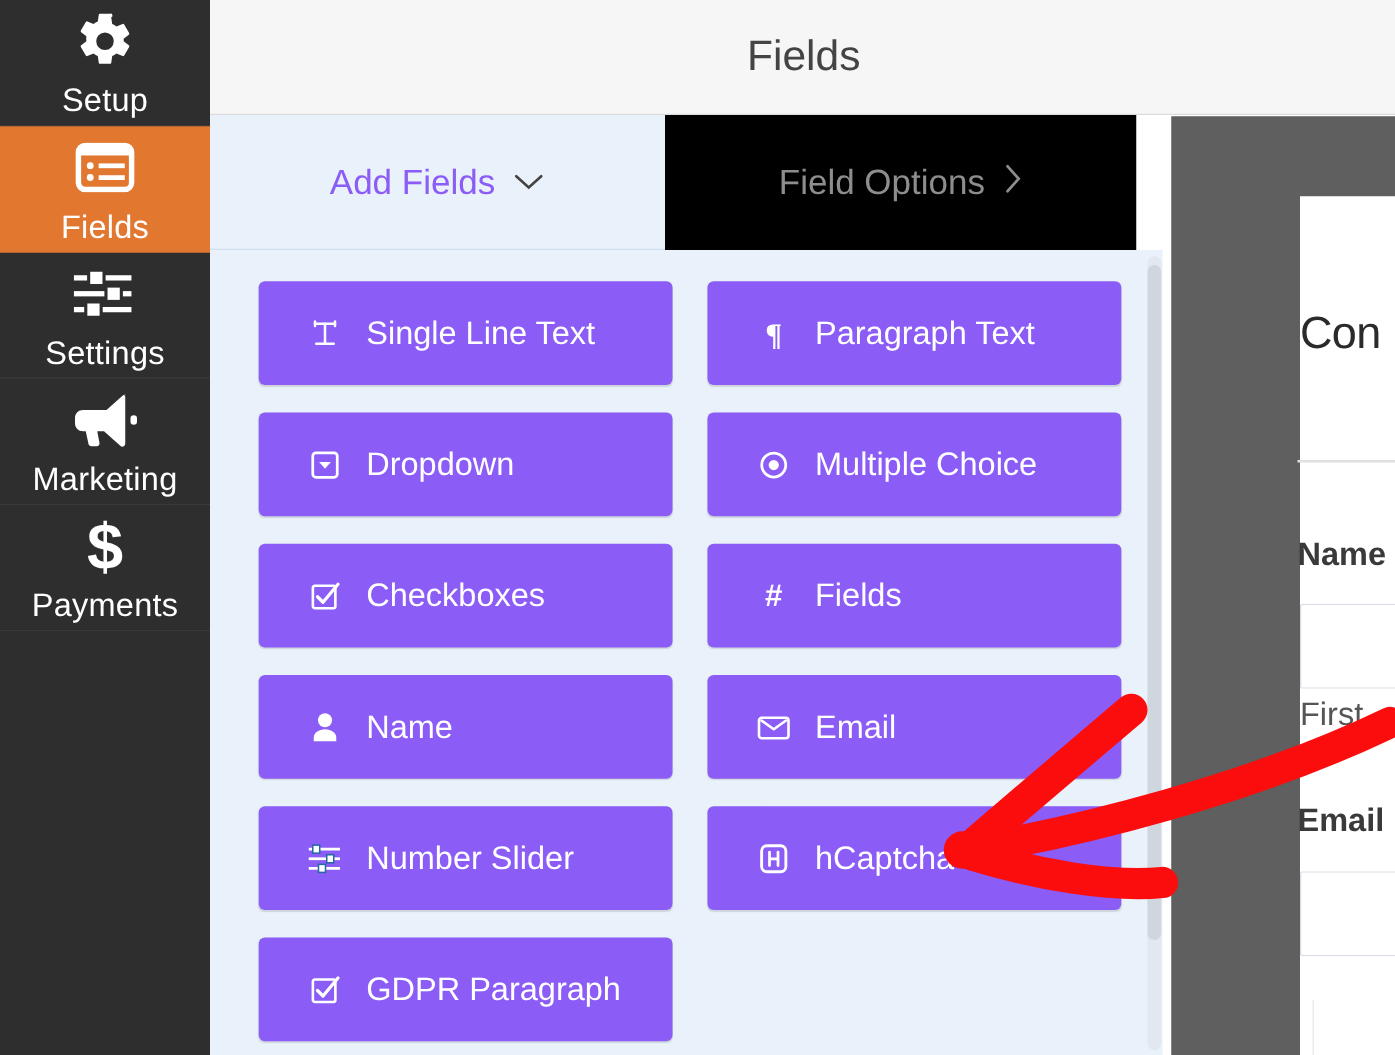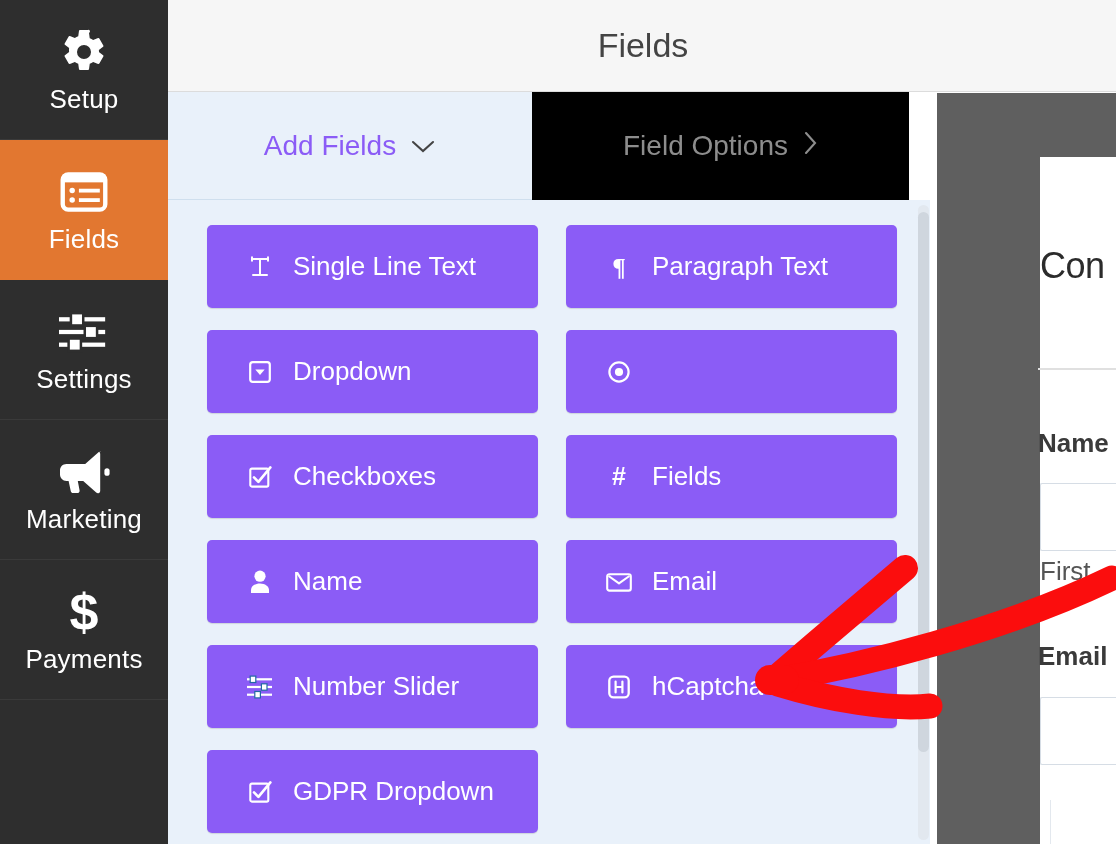--- a/index.html
+++ b/index.html
@@ -11,21 +11,21 @@
   }
   #root { position: relative; width: 1116px; height: 844px; overflow: hidden; }
 
   
   .sidebar {
     position: absolute; left: 0; top: 0; width: 168px; height: 844px;
     background: #2e2e2e;
     display: flex; flex-direction: column;
   }
   .sb-item {
-    height: 140px; width: 168px;
+    height: 101px; width: 168px;
     display: flex; flex-direction: column;
     align-items: center; justify-content: center;
     color: #ffffff;
     border-bottom: 1px solid #3a3a3a;
     cursor: pointer;
     flex: 0 0 auto;
   }
   .sb-item.active { background: #e27730; border-bottom-color: #e27730; }
   .sb-icon { height: 56px; display: flex; align-items: center; justify-content: center; }
   .sb-label { font-size: 26px; font-weight: 400; margin-top: 4px; letter-spacing: .2px; }
@@ -277,20 +277,21 @@
         <span class="flabel">Dropdown</span>
       </div>
 
       <div class="fbtn">
         <span class="fi">
           <svg width="26" height="26" viewBox="0 0 26 26" fill="none">
             <circle cx="13" cy="13" r="9.6" stroke="#ffffff" stroke-width="2.2"></circle>
             <circle cx="13" cy="13" r="4.1" fill="#ffffff"></circle>
           </svg>
         </span>
+        <span class="flabel">Multiple Choice</span>
       </div>
 
       <div class="fbtn">
         <span class="fi">
           <svg width="26" height="26" viewBox="0 0 26 26" fill="none">
             <rect x="3.3" y="4.6" width="18" height="18" rx="1.6" stroke="#ffffff" stroke-width="2.1"></rect>
             <path d="M7 13.4 L11.4 17.8 L23.4 3.4" stroke="#ffffff" stroke-width="2.6" stroke-linecap="round" stroke-linejoin="round"></path>
           </svg>
         </span>
         <span class="flabel">Checkboxes</span>
@@ -349,21 +350,21 @@
         <span class="flabel">hCaptcha</span>
       </div>
 
       <div class="fbtn">
         <span class="fi">
           <svg width="26" height="26" viewBox="0 0 26 26" fill="none">
             <rect x="3.3" y="4.6" width="18" height="18" rx="1.6" stroke="#ffffff" stroke-width="2.1"></rect>
             <path d="M7 13.4 L11.4 17.8 L23.4 3.4" stroke="#ffffff" stroke-width="2.6" stroke-linecap="round" stroke-linejoin="round"></path>
           </svg>
         </span>
-        <span class="flabel">GDPR Dropdown</span>
+        <span class="flabel">GDPR Paragraph</span>
       </div>
 
     </div>
   </section>
 
   <div class="scroll-track"></div>
   <div class="scroll-thumb"></div>
 
   <div class="preview-outer"></div>
   <div class="preview-sheet"></div>

